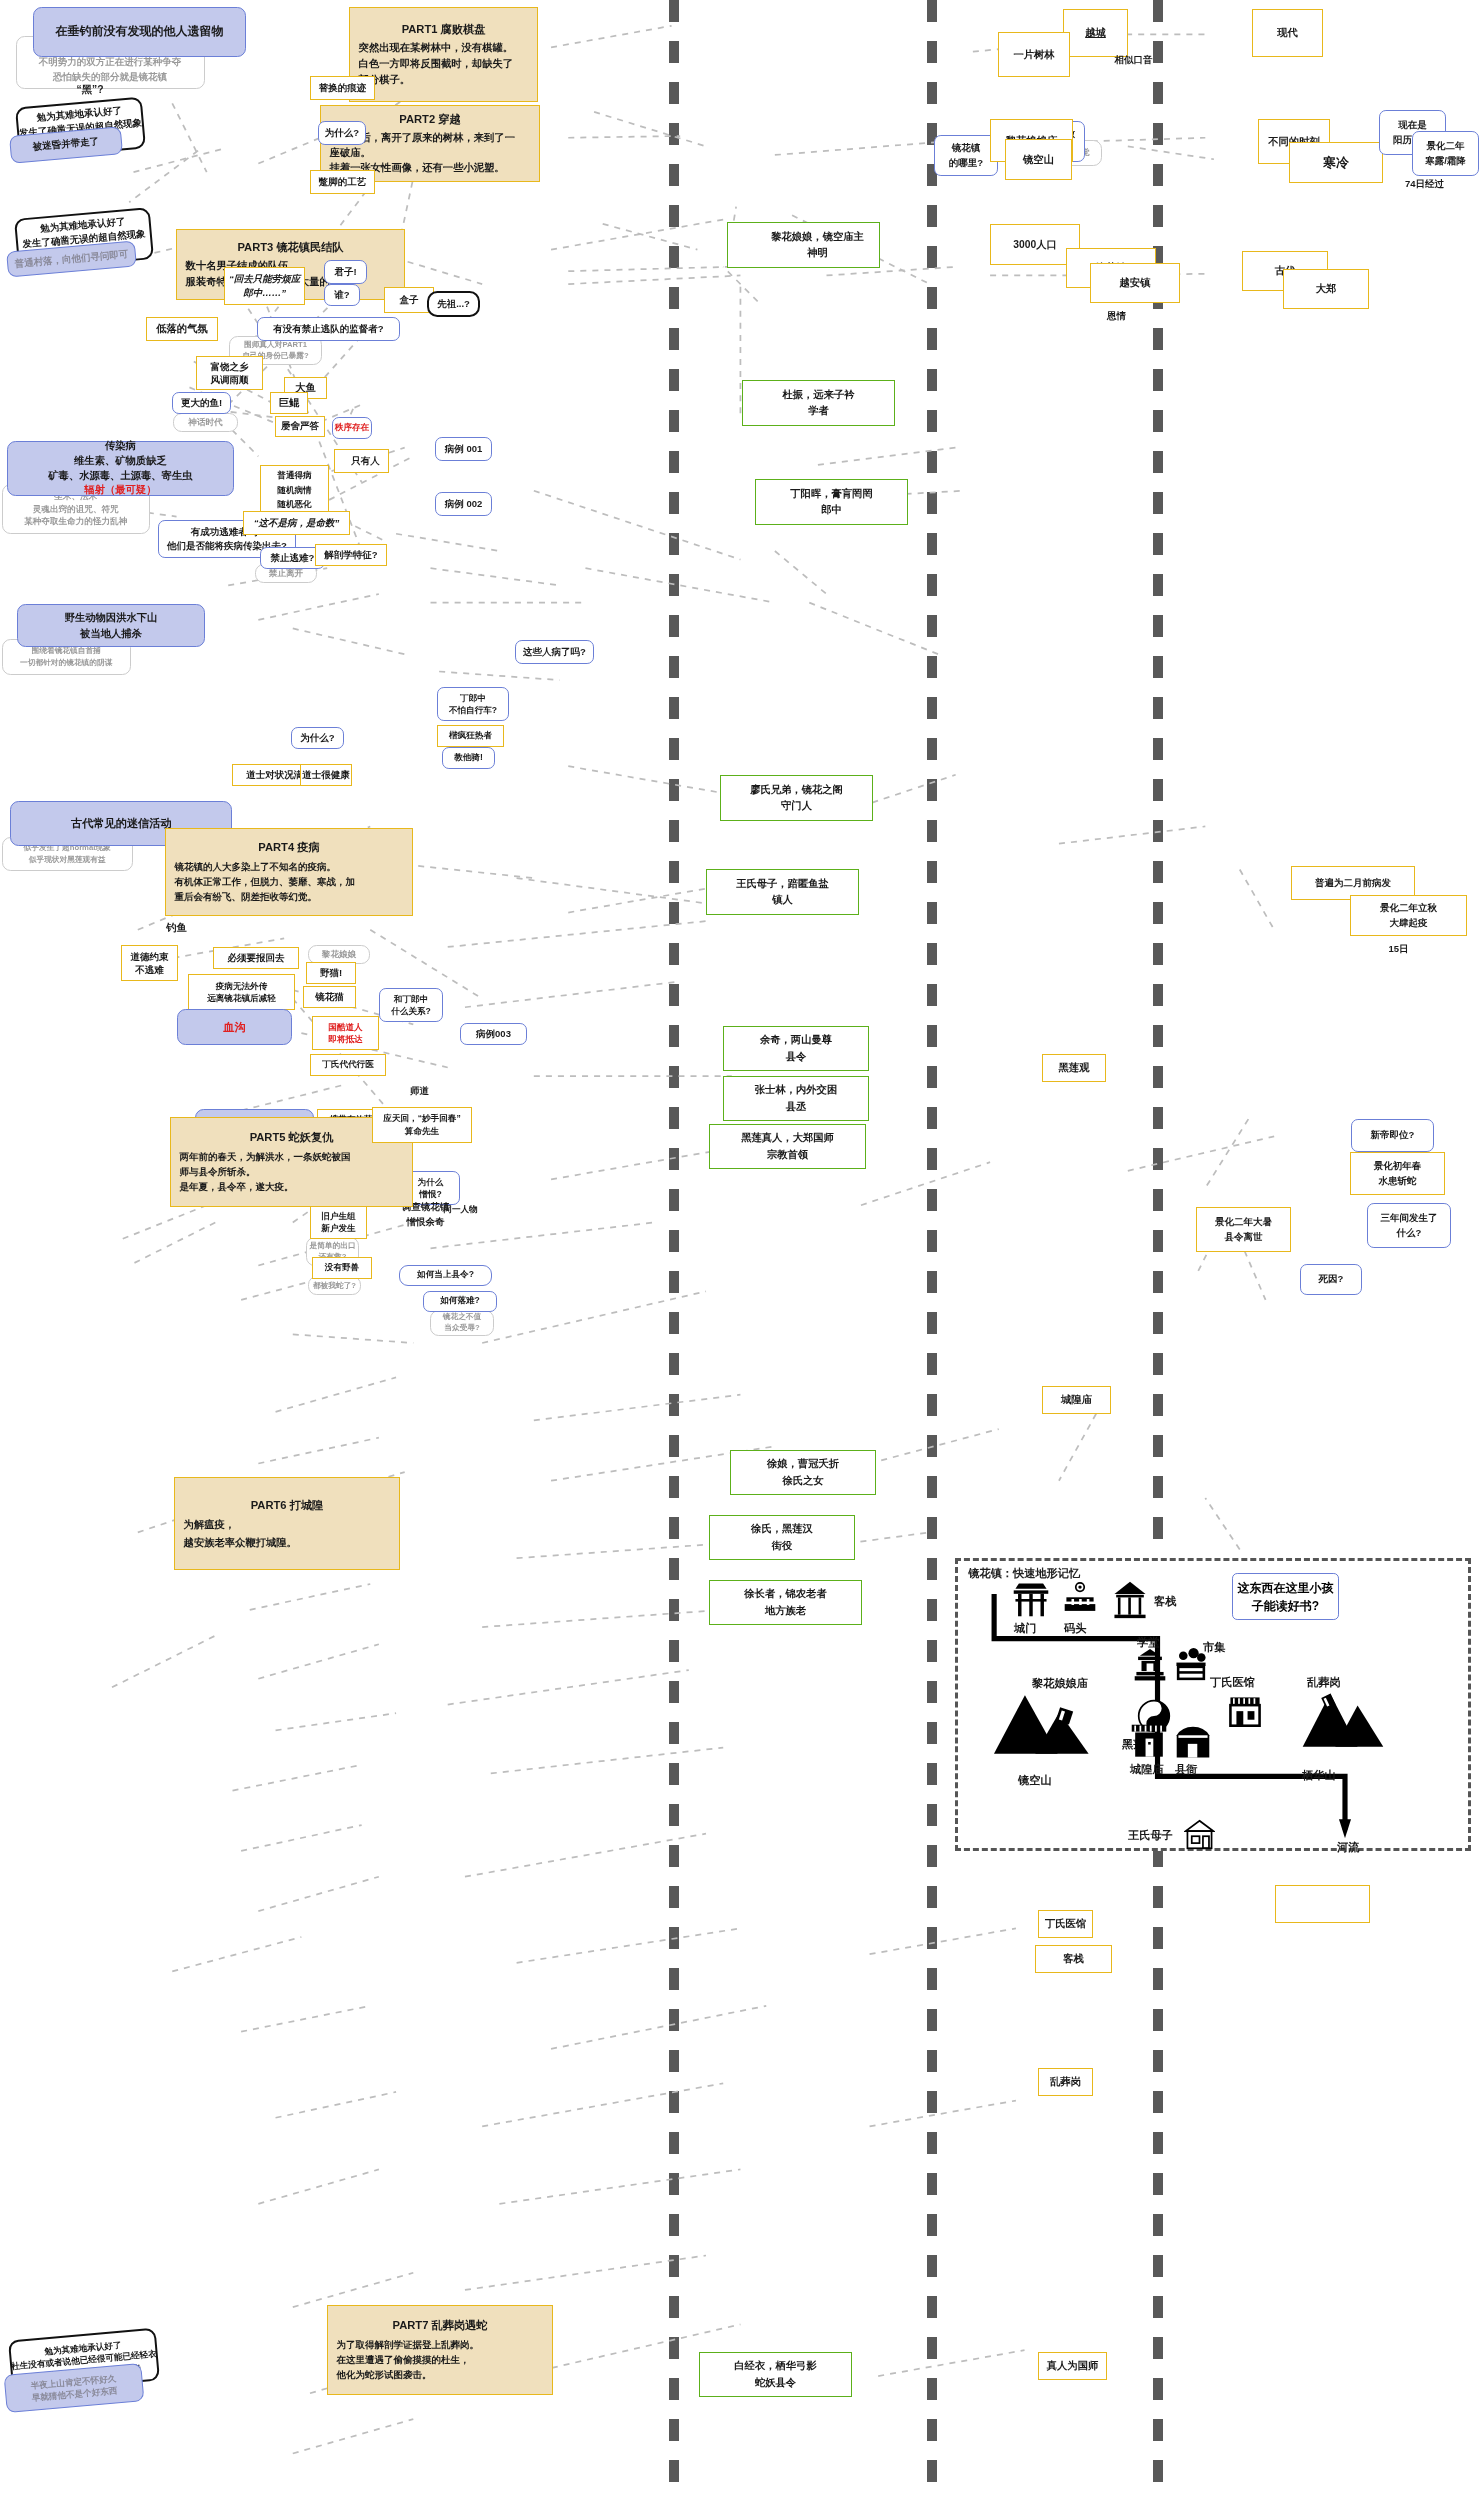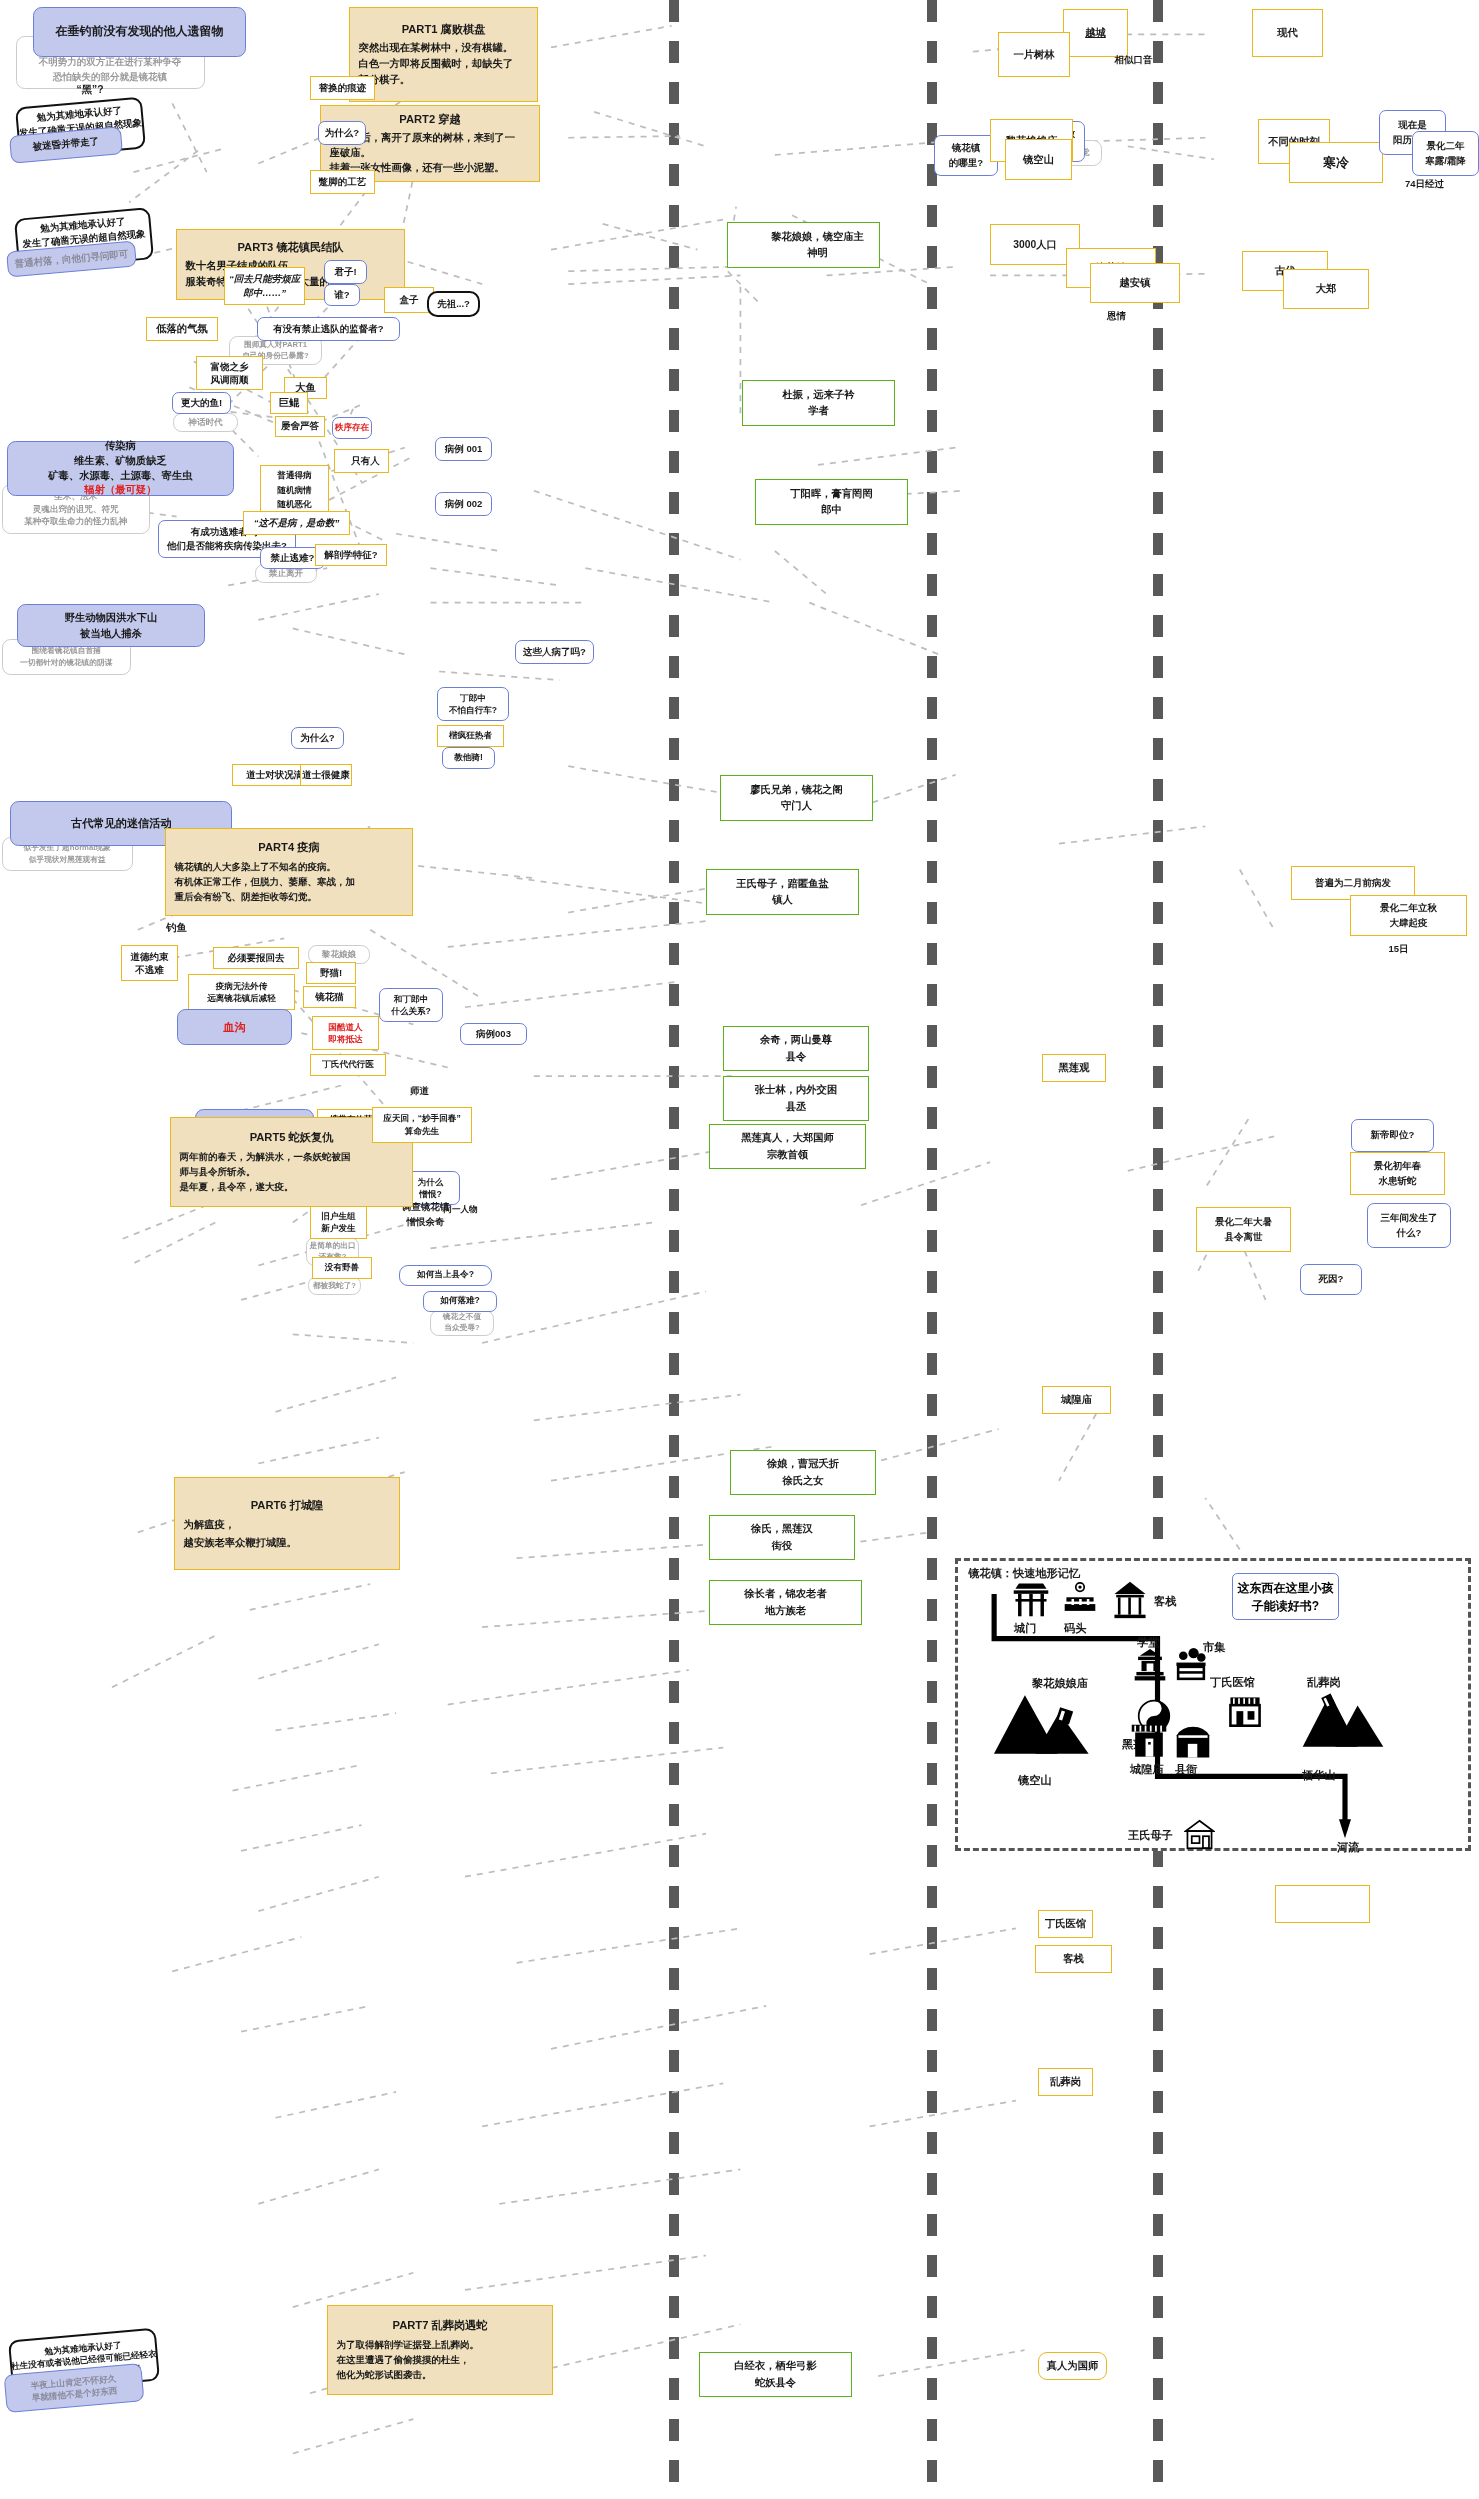--- a/index.html
+++ b/index.html
@@ -796,21 +796,21 @@
   </div>
 
   <div class="node n-yellow" style="left:1035px;top:1945px;width:77px;height:27.5px;font-size:10.3px;">
     <span class="ln">客栈</span>
   </div>
 
   <div class="node n-yellow" style="left:1038px;top:2068px;width:55px;height:27.5px;font-size:10.3px;">
     <span class="ln">乱葬岗</span>
   </div>
 
-  <div class="node n-yellow" style="left:1038px;top:2352px;width:69px;height:27.5px;font-size:10.3px;border-radius:9px;">
+  <div class="node n-yellow" style="left:1038px;top:2352px;width:69px;height:27.5px;font-size:10.3px;">
     <span class="ln">真人为国师</span>
   </div>
 
   <div class="node n-yellow" style="left:1275px;top:1885px;width:95px;height:38px;font-size:9.5px;line-height:1.5;">
     <span class="ln"></span>
     <span class="ln"></span>
   </div>
 
   <div id="mappanel" style="left:955px;top:1558px;width:516px;height:293px;">
     <div class="mtitle">镜花镇：快速地形记忆</div>

